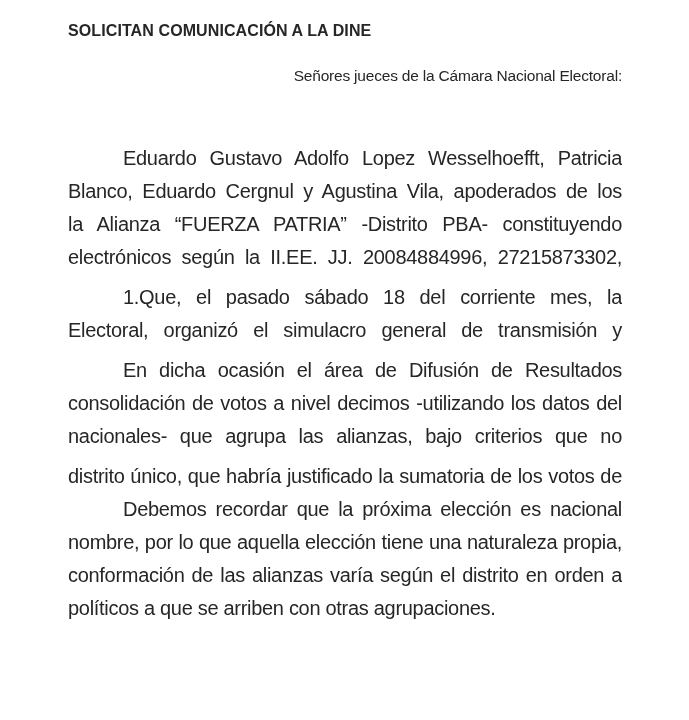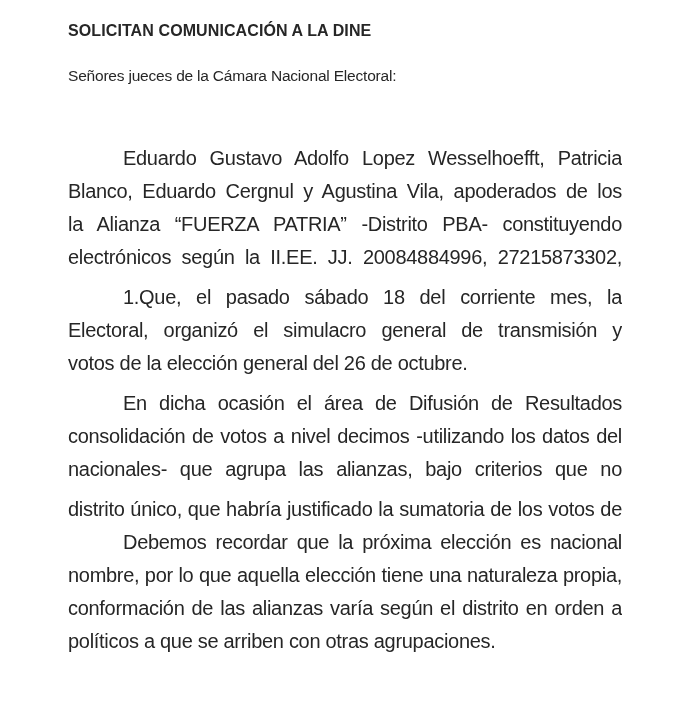--- a/index.html
+++ b/index.html
@@ -26,20 +26,21 @@
     font-size: 16px;
     line-height: 18px;
     font-weight: bold;
     letter-spacing: 0.1px;
   }
   .salutation {
     margin: 26px 0 0 0;
     font-size: 15.5px;
     line-height: 20px;
     letter-spacing: -0.2px;
+    text-align: right;
   }
   .paras {
     margin-top: 56px;
   }
   .para {
     margin: 7px 0 0 0;
   }
   .para:first-child {
     margin-top: 0;
   }
@@ -68,21 +69,20 @@
   <div class="paras" id="paragraphs">
       <div class="para">
         <div class="line indent">Eduardo Gustavo Adolfo Lopez Wesselhoefft, Patricia Alejandra García</div>
         <div class="line">Blanco, Eduardo Cergnul y Agustina Vila, apoderados de los grupos A, B, y C de</div>
         <div class="line">la Alianza “FUERZA PATRIA” -Distrito PBA- constituyendo domicilios procesales</div>
         <div class="line">electrónicos según la II.EE. JJ. 20084884996, 27215873302, 24649874898 y</div>
       </div>
       <div class="para">
         <div class="line indent">1.Que, el pasado sábado 18 del corriente mes, la Dirección Nacional</div>
         <div class="line">Electoral, organizó el simulacro general de transmisión y recuento provisorio de</div>
-        <div class="line para-end">votos de la elección general del 26 de octubre.</div>
       </div>
       <div class="para">
         <div class="line indent">En dicha ocasión el área de Difusión de Resultados presentó una</div>
         <div class="line">consolidación de votos a nivel decimos -utilizando los datos del cargo diputados</div>
         <div class="line para-end">nacionales- que agrupa las alianzas, bajo criterios que no supieron simulacro.</div>
       </div>
       <div class="para">
         <div class="line">distrito único, que habría justificado la sumatoria de los votos de candidaturas</div>
         <div class="line indent">Debemos recordar que la próxima elección es nacional de distrito y no de</div>
         <div class="line">nombre, por lo que aquella elección tiene una naturaleza propia, donde la</div>

